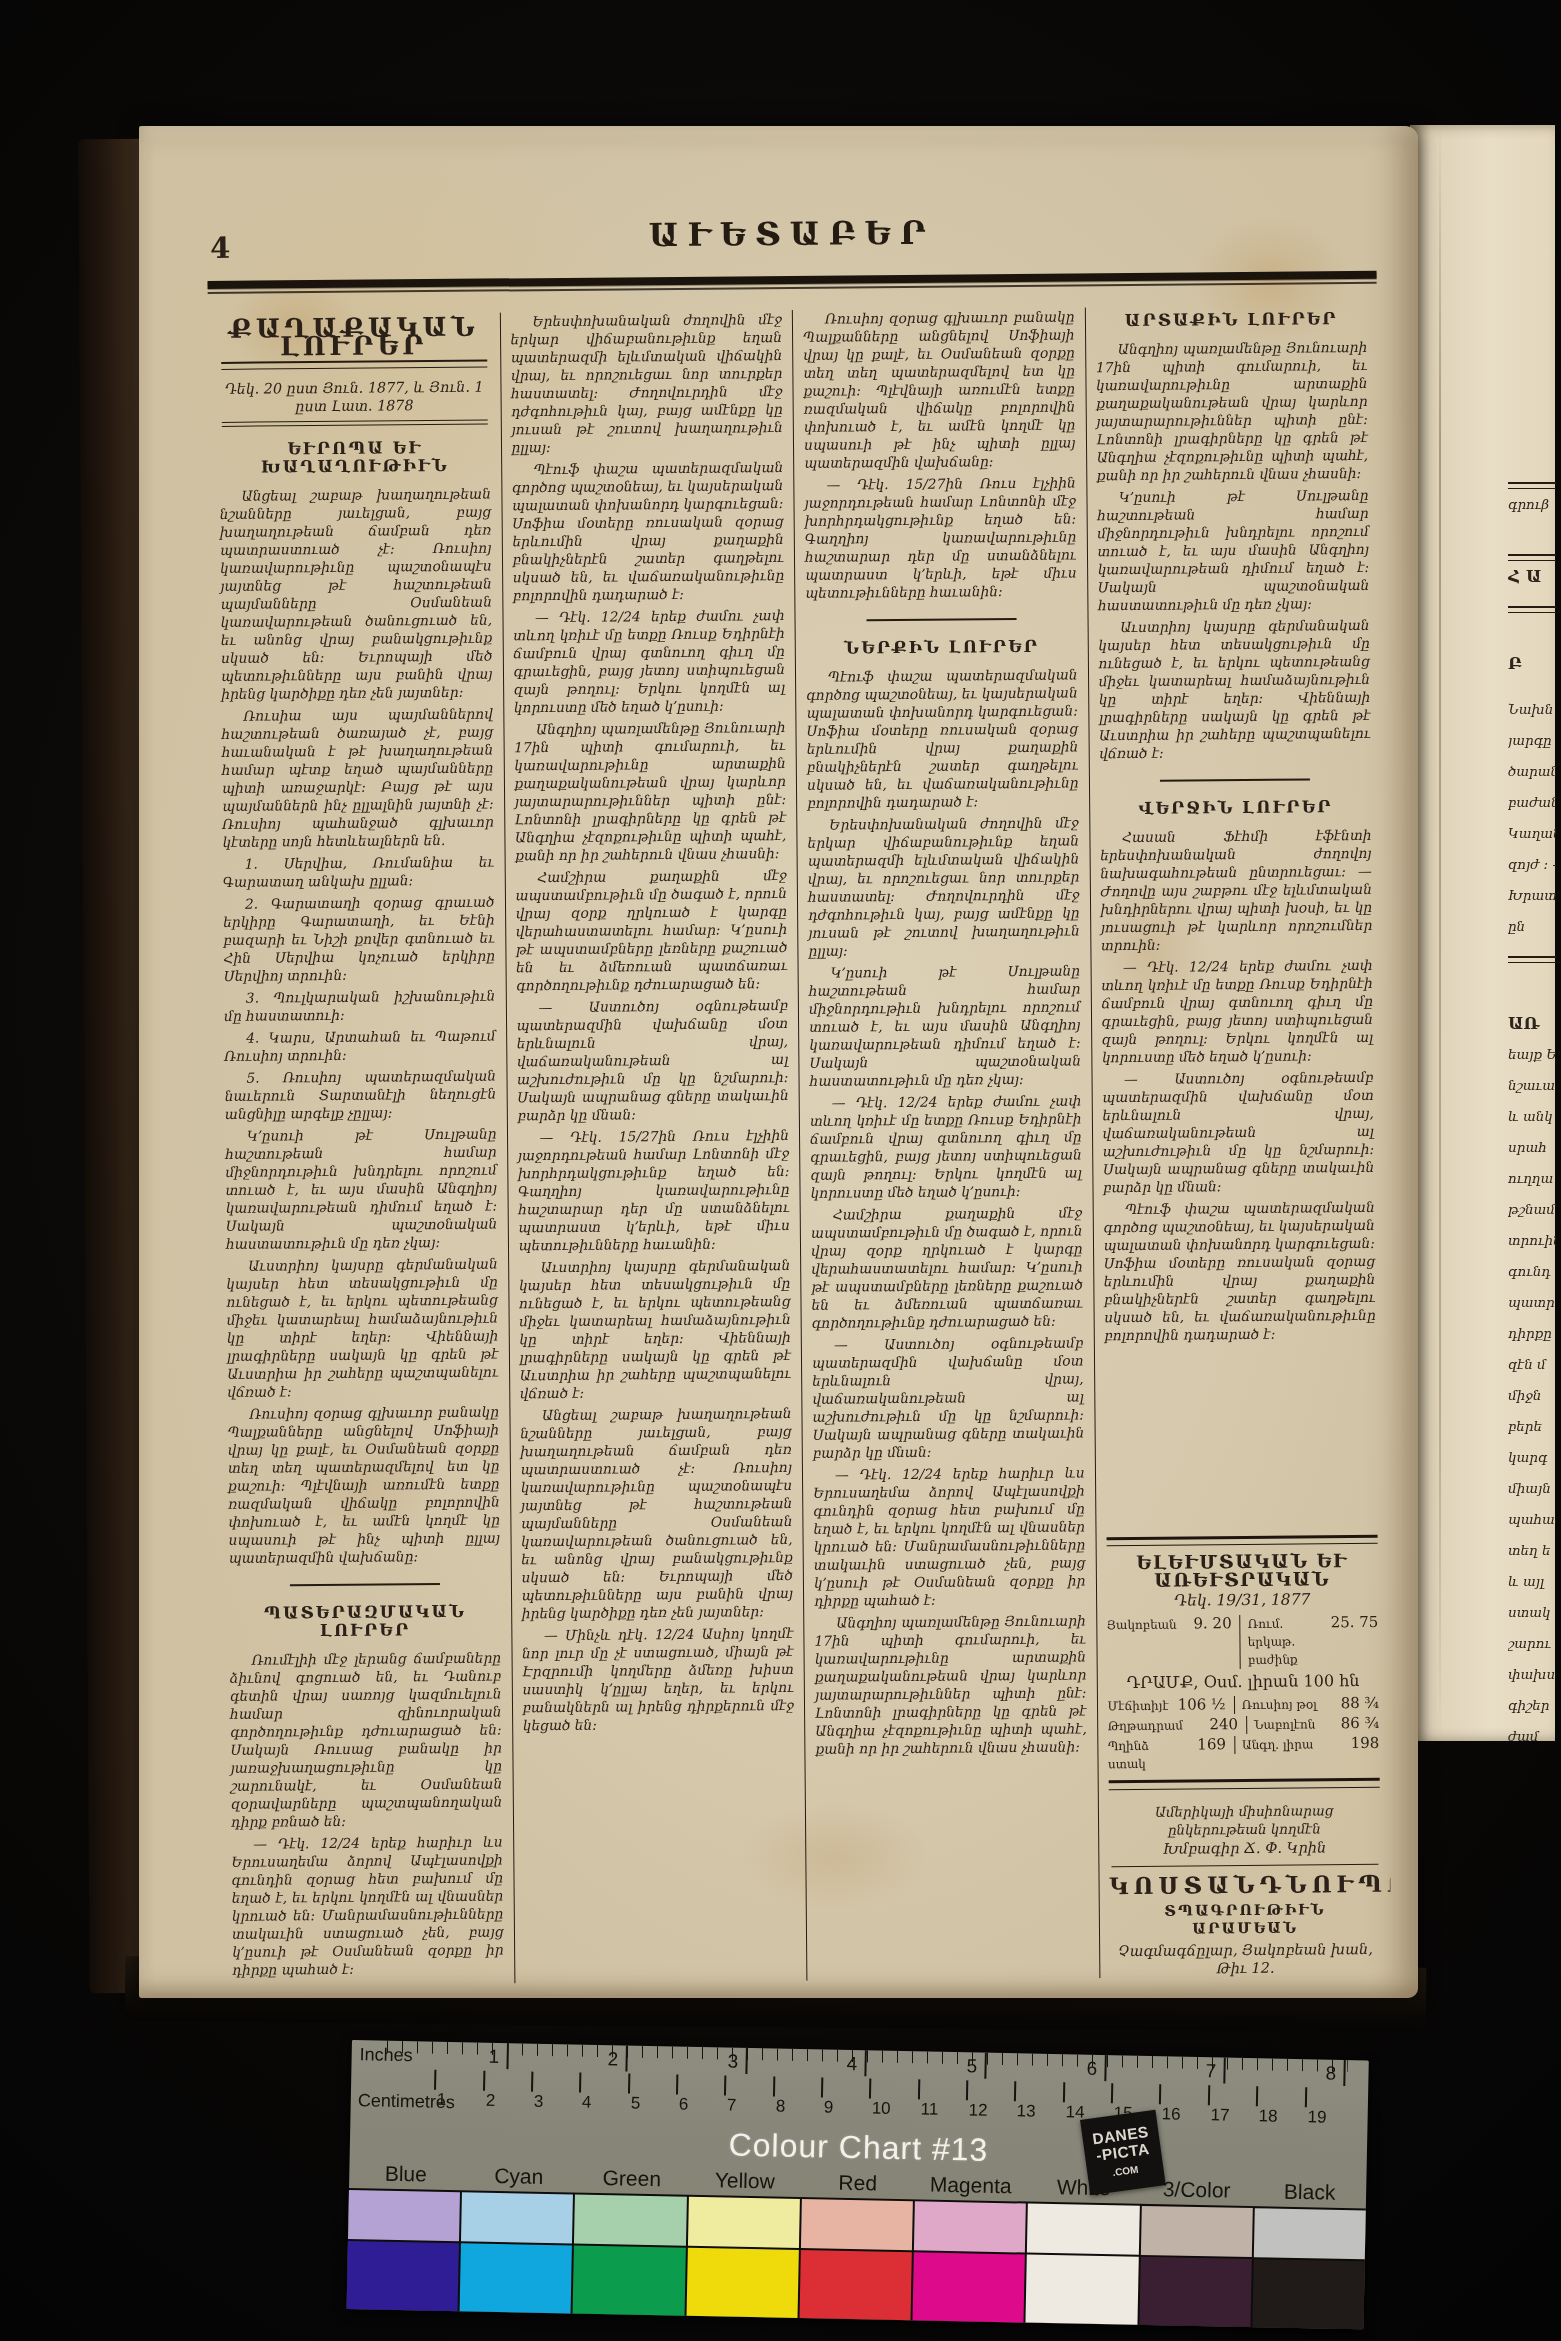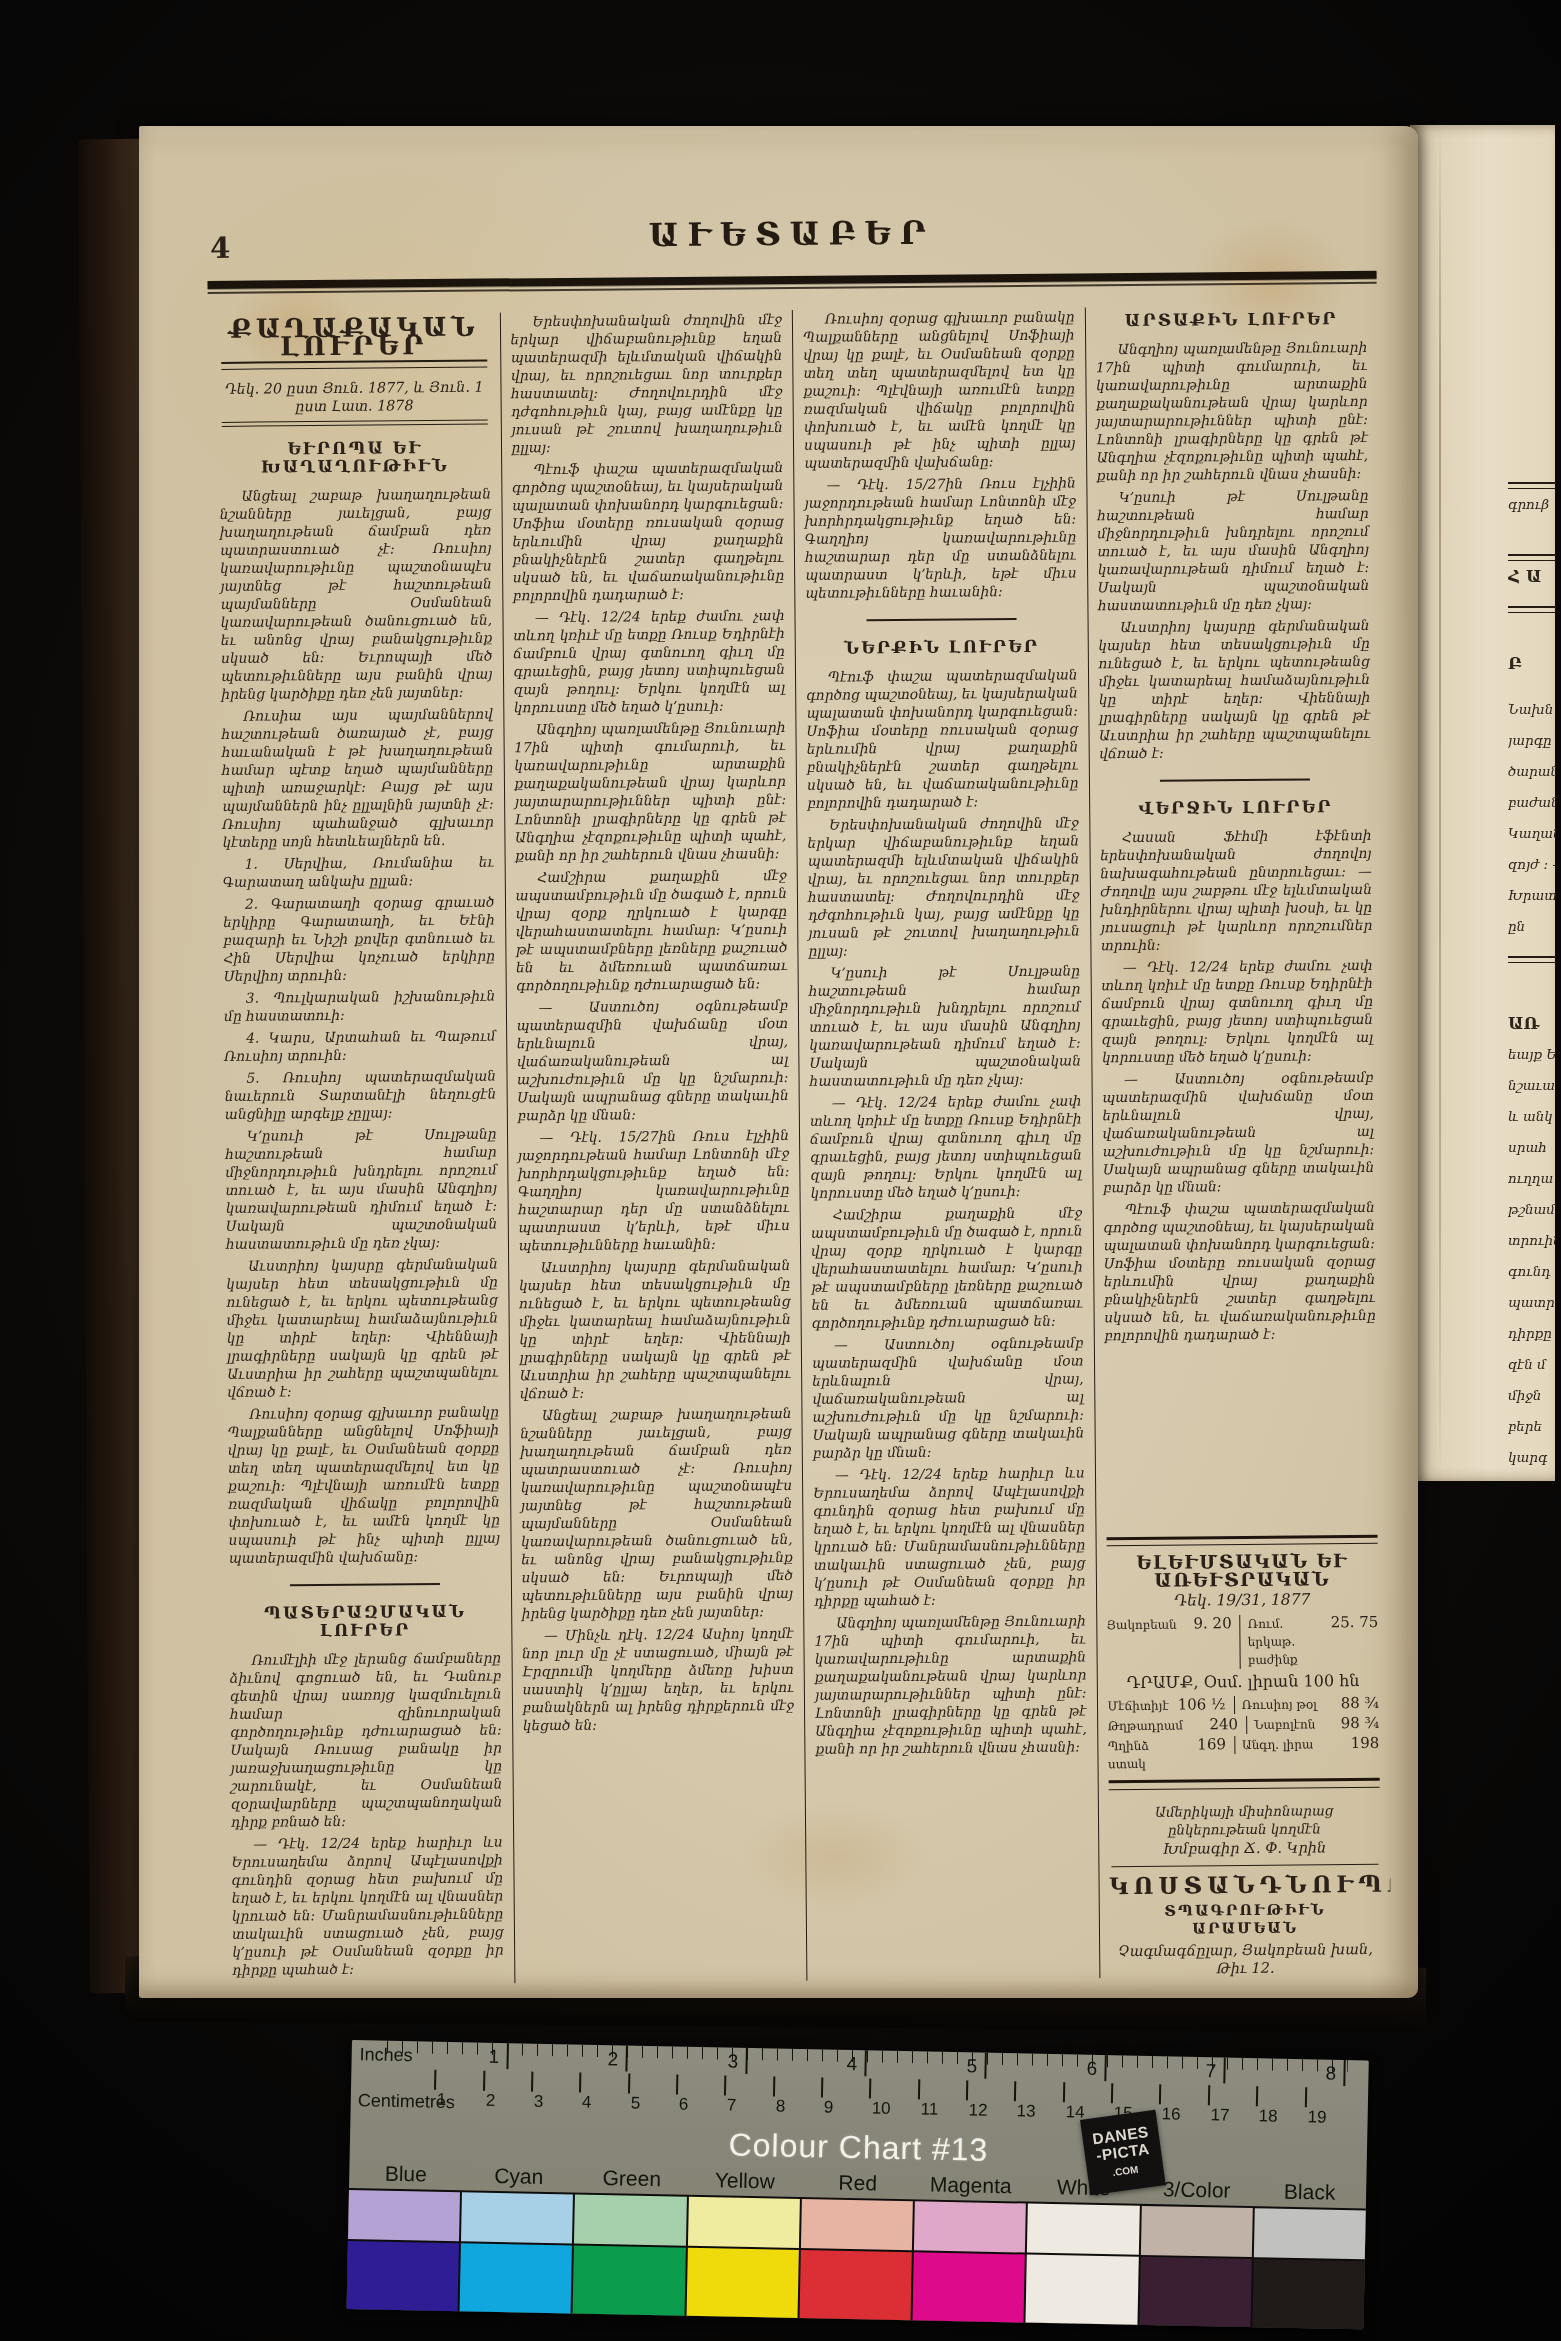--- a/index.html
+++ b/index.html
@@ -6,21 +6,21 @@
   #stage{position:relative;width:1561px;height:2342px;background:
     radial-gradient(ellipse 1301px 1601px at 48% 42%, #11100e 0%, #0a0908 60%, #050404 100%);
     overflow:hidden;font-family:"DejaVu Serif",serif;}
 
   
   #book-cover{position:absolute;left:84px;top:139px;width:66px;height:1854px;
     background:linear-gradient(90deg,#120c07 0%,#251910 45%,#3a2a1b 80%,#554130 100%);
     border-radius:5px 0 0 5px;transform:rotate(-.35deg);}
   #page-bottom-edge{position:absolute;left:125px;top:1962px;width:1301px;height:65px;
     background:linear-gradient(180deg,#20180f 0%,#0c0906 70%,#060504 100%);transform:rotate(.5deg);}
-  #right-page{position:absolute;left:1410px;top:125px;width:145px;height:1356px;
+  #right-page{position:absolute;left:1410px;top:125px;width:145px;height:1616px;
     background:linear-gradient(90deg,#b9ac8f 0%,#ded2b8 14%,#e8ddc5 55%,#e3d7bd 100%);
     box-shadow:inset 7px 0 13px rgba(60,40,20,.45);}
   #right-page .fold{position:absolute;left:29px;top:0;width:2px;height:100%;
     background:linear-gradient(180deg,rgba(120,95,60,.0),rgba(120,95,60,.5) 20%,rgba(120,95,60,.35) 80%,rgba(120,95,60,0));}
   #sliver-text{position:absolute;left:98px;top:0;width:48px;height:100%;overflow:hidden;
     color:#2d241a;font-style:italic;font-size:13.5px;line-height:17.5px;white-space:nowrap;}
   #sliver-text .frag{height:31px;}
   #sliver-text .frag.b{font-style:normal;font-weight:bold;font-size:16.5px;}
   #sliver-text .srule{height:4px;border-top:2px solid #241b12;border-bottom:1px solid #241b12;margin:7px 0;width:100px;}
 
@@ -260,21 +260,21 @@
               <div class="frow">
                 <span class="l">Մէճիտիյէ</span>
                 <span class="v">106 ½</span>
                 <span class="l2">Ռուսիոյ թօլ</span>
                 <span class="v2">88 ¾</span>
               </div>
               <div class="frow">
                 <span class="l">Թղթադրամ</span>
                 <span class="v">240</span>
                 <span class="l2">Նաբոլէոն</span>
-                <span class="v2">98 ¾</span>
+                <span class="v2">86 ¾</span>
               </div>
               <div class="frow">
                 <span class="l">Պղինձ ստակ</span>
                 <span class="v">169</span>
                 <span class="l2">Անգղ. լիրա</span>
                 <span class="v2">198</span>
               </div>
               <div class="frule bot"></div>
             </div>
             <div class="imprint">

